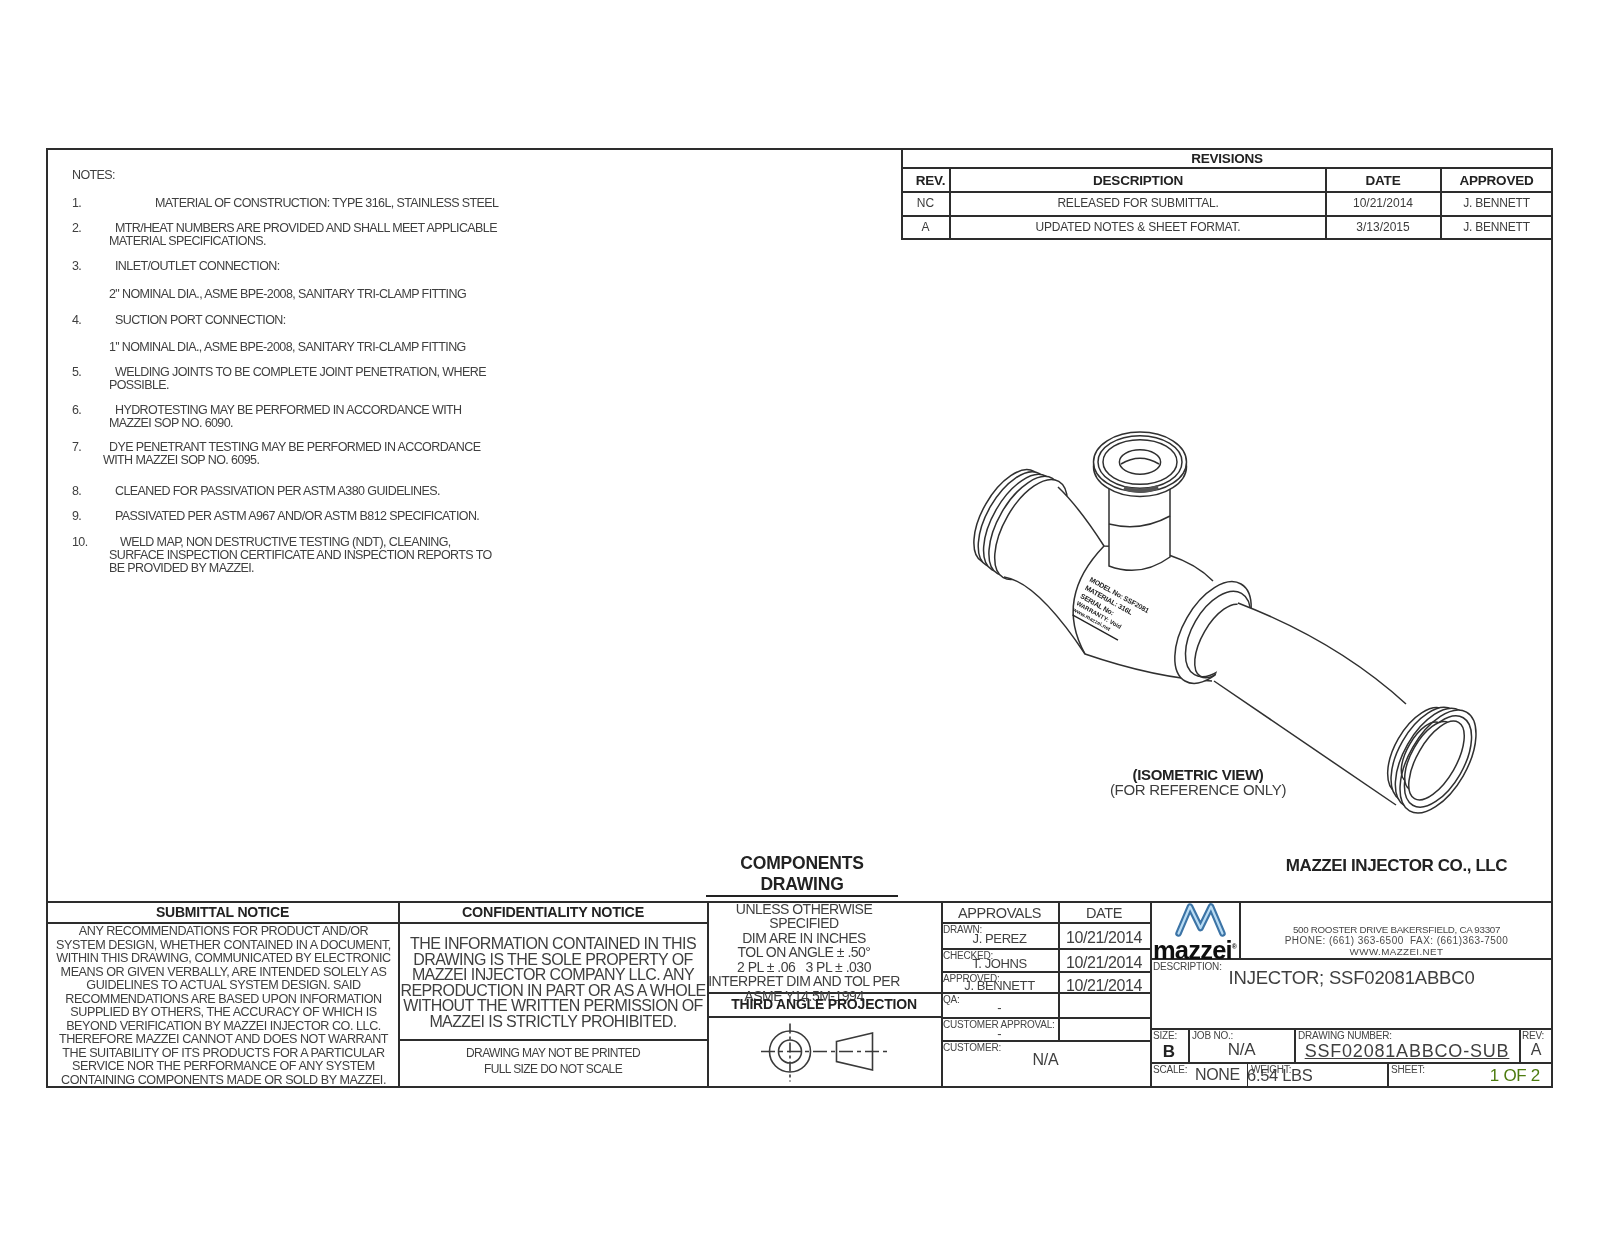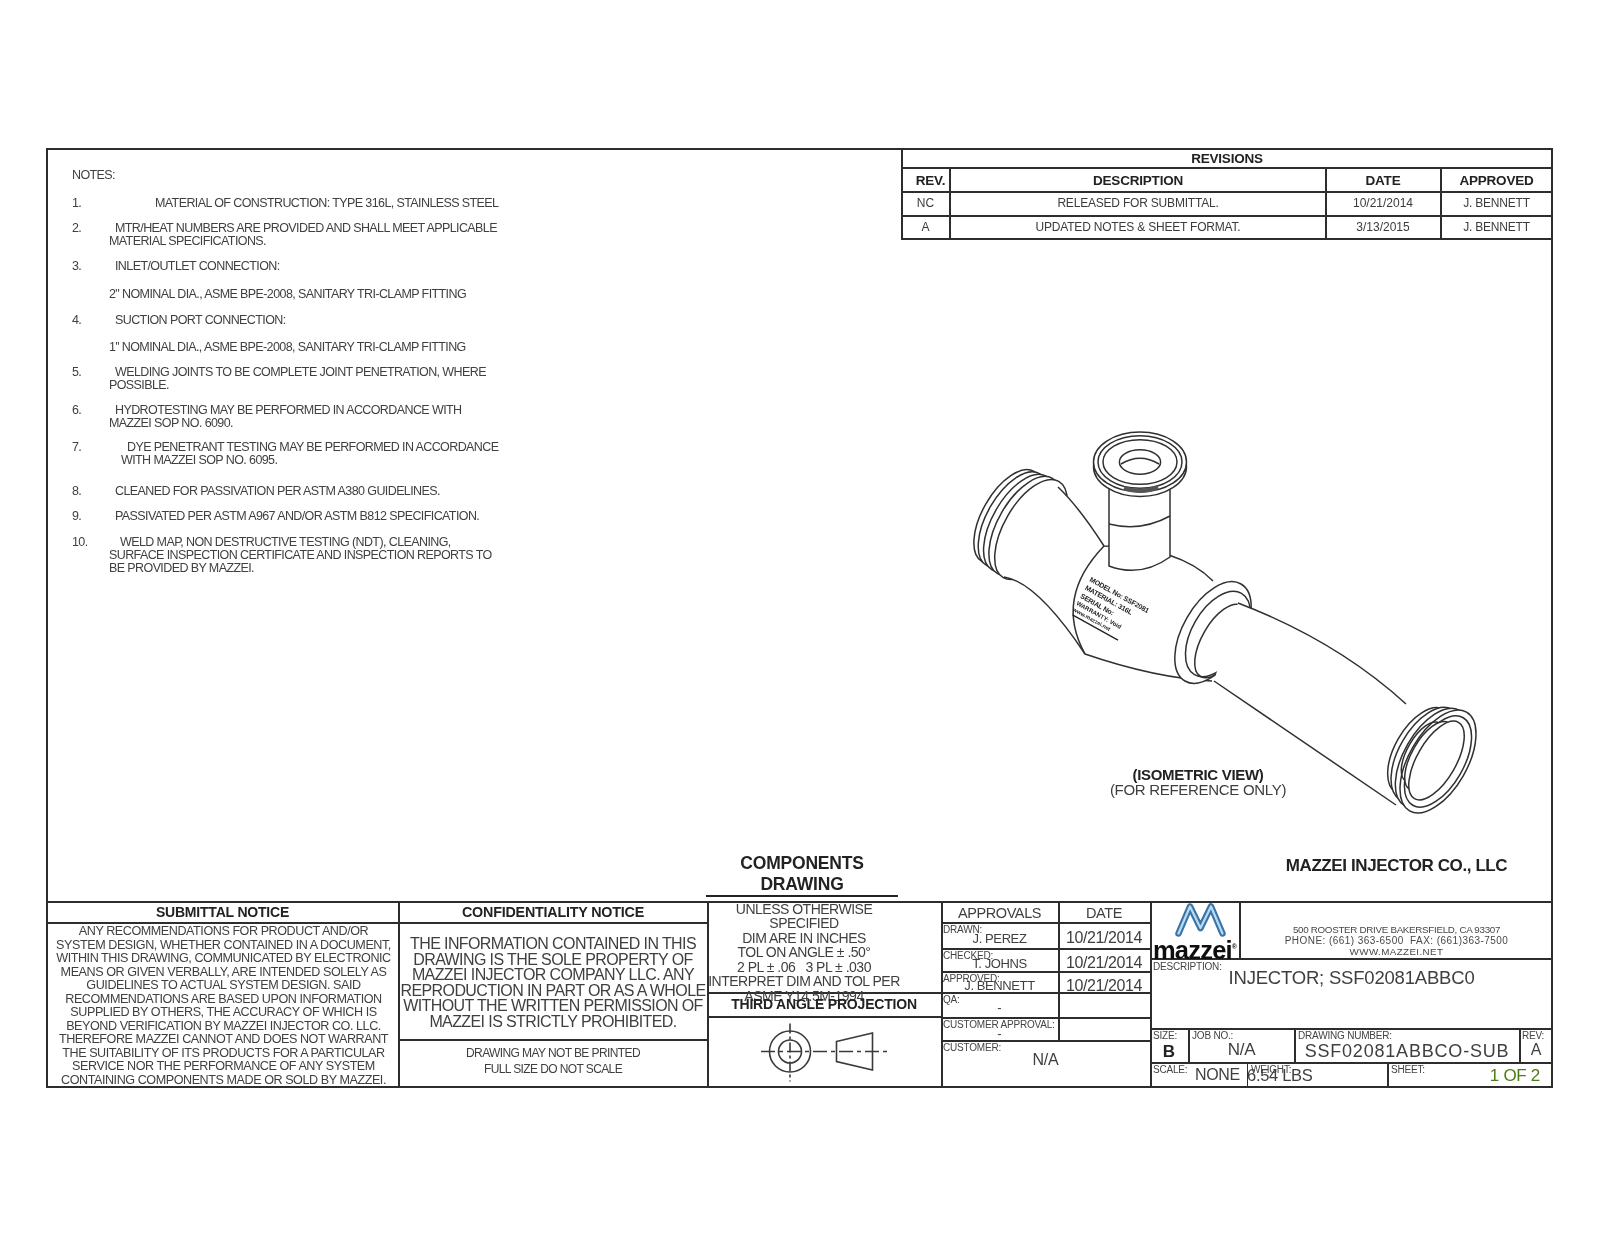--- a/index.html
+++ b/index.html
@@ -27,21 +27,21 @@
       <div class="abs" style="left:115px;top:259.5px;">INLET/OUTLET CONNECTION:</div>
 <div class="abs" style="left:109px;top:287.5px;">2" NOMINAL DIA., ASME BPE-2008, SANITARY TRI-CLAMP FITTING</div>
 <div class="abs" style="left:72px;top:313.5px;">4.</div>
       <div class="abs" style="left:115px;top:313.5px;">SUCTION PORT CONNECTION:</div>
 <div class="abs" style="left:109px;top:340.5px;">1'' NOMINAL DIA., ASME BPE-2008, SANITARY TRI-CLAMP FITTING</div>
 <div class="abs" style="left:72px;top:365.5px;">5.</div>
       <div class="abs" style="left:115px;top:365.5px;">WELDING JOINTS TO BE COMPLETE JOINT PENETRATION, WHERE<br><span style="position:relative;left:-6px;">POSSIBLE.</span></div>
 <div class="abs" style="left:72px;top:403.5px;">6.</div>
       <div class="abs" style="left:115px;top:403.5px;">HYDROTESTING MAY BE PERFORMED IN ACCORDANCE WITH<br><span style="position:relative;left:-6px;">MAZZEI SOP NO. 6090.</span></div>
 <div class="abs" style="left:72px;top:440.5px;">7.</div>
-      <div class="abs" style="left:127px;top:440.5px;">DYE PENETRANT TESTING MAY BE PERFORMED IN ACCORDANCE<br><span style="position:relative;left:-6px;">WITH MAZZEI SOP NO. 6095.</span></div>
+      <div class="abs" style="left:109px;top:440.5px;">DYE PENETRANT TESTING MAY BE PERFORMED IN ACCORDANCE<br><span style="position:relative;left:-6px;">WITH MAZZEI SOP NO. 6095.</span></div>
 <div class="abs" style="left:72px;top:484.5px;">8.</div>
       <div class="abs" style="left:115px;top:484.5px;">CLEANED FOR PASSIVATION PER ASTM A380 GUIDELINES.</div>
 <div class="abs" style="left:72px;top:509.5px;">9.</div>
       <div class="abs" style="left:115px;top:509.5px;">PASSIVATED PER ASTM A967 AND/OR ASTM B812 SPECIFICATION.</div>
 <div class="abs" style="left:72px;top:535.5px;">10.</div>
       <div class="abs" style="left:120px;top:535.5px;">WELD MAP, NON DESTRUCTIVE TESTING (NDT), CLEANING,<br><span style="position:relative;left:-11px;">SURFACE INSPECTION CERTIFICATE AND INSPECTION REPORTS TO<br>BE PROVIDED BY MAZZEI.</span></div>
 </div>
 
 <div id="revtable">
 
@@ -127,21 +127,21 @@
 <div class="abs c" style="left:1240px;top:934.5px;width:313px;font-size:10px;letter-spacing:0.45px;color:#474747;">PHONE: (661) 363-6500&nbsp;&nbsp;FAX: (661)363-7500</div>
 <div class="abs c" style="left:1240px;top:945.5px;width:313px;font-size:9.8px;letter-spacing:0.4px;color:#474747;">WWW.MAZZEI.NET</div>
 <div class="abs lbl" style="left:1153px;top:961px;">DESCRIPTION:</div>
 <div class="abs c" style="left:1150px;top:966.5px;width:403px;font-size:18.5px;letter-spacing:-0.2px;color:#3f3f3f;">INJECTOR; SSF02081ABBC0</div>
 <div class="abs lbl" style="left:1153px;top:1030px;">SIZE:</div>
 <div class="abs lbl" style="left:1192px;top:1030px;">JOB NO.:</div>
 <div class="abs lbl" style="left:1298px;top:1030px;">DRAWING NUMBER:</div>
 <div class="abs lbl" style="left:1522px;top:1030px;">REV:</div>
 <div class="abs b c" style="left:1149px;top:1042px;width:40px;font-size:17px;">B</div>
 <div class="abs c" style="left:1188px;top:1040px;width:107px;font-size:17px;letter-spacing:-0.3px;color:#3f3f3f;">N/A</div>
-<div class="abs c" style="left:1294px;top:1040.5px;width:226px;font-size:18px;letter-spacing:0.8px;color:#3f3f3f;">SSF02081ABBCO-SUB</div>
+<div class="abs c" style="left:1294px;top:1040.5px;width:226px;font-size:18px;letter-spacing:0.8px;color:#3f3f3f;text-decoration:underline;">SSF02081ABBCO-SUB</div>
 <div class="abs c" style="left:1519px;top:1041px;width:34px;font-size:16px;color:#3f3f3f;">A</div>
 <div class="abs lbl" style="left:1153px;top:1064px;">SCALE:</div>
 <div class="abs lbl" style="left:1251px;top:1064px;">WEIGHT:</div>
 <div class="abs lbl" style="left:1391px;top:1064px;">SHEET:</div>
 <div class="abs" style="left:1149px;top:1066px;width:91px;font-size:16px;letter-spacing:-0.3px;color:#3f3f3f;text-align:right;">NONE</div>
 <div class="abs" style="left:1247px;top:1066px;width:138px;font-size:16.5px;letter-spacing:-0.3px;color:#3f3f3f;text-align:left;">6.54 LBS</div>
 <div class="abs" style="left:1388px;top:1066px;width:152px;font-size:17px;letter-spacing:-0.3px;color:#4d7c0f;text-align:right;">1 OF 2</div>
 </div>
 
 <svg class="abs" style="left:0;top:0;" width="1600" height="1236" viewBox="0 0 1600 1236">

